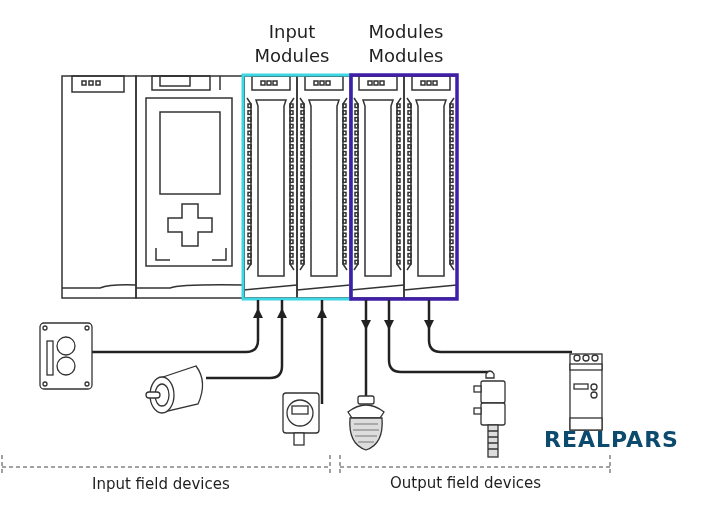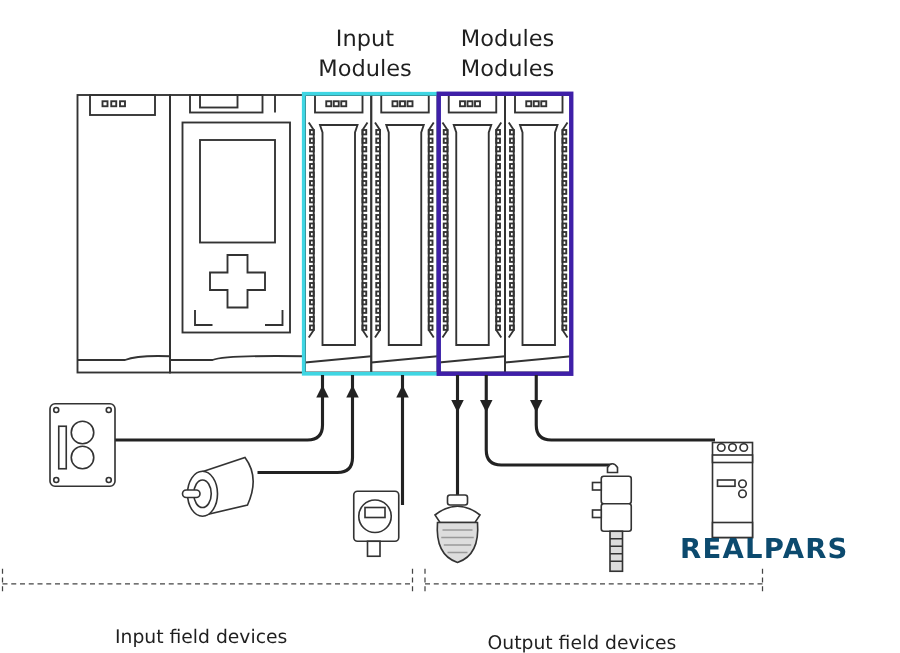--- a/index.html
+++ b/index.html
@@ -363,16 +363,16 @@
 
 <div class="lbl group-title" style="left:232px;top:20px;">
   <div>Input</div>
   <div>Modules</div>
 </div>
 <div class="lbl group-title" style="left:346px;top:20px;">
   <div>Modules</div>
   <div>Modules</div>
 </div>
 
-<div class="lbl field-label" style="left:92px;top:475px;margin-top:25px;">Input field devices</div>
-<div class="lbl field-label" style="left:390px;top:505px;">Output field devices</div>
+<div class="lbl field-label" style="left:92px;top:475px;">Input field devices</div>
+<div class="lbl field-label" style="left:390px;top:474px;">Output field devices</div>
 
 <div class="brand" style="left:544px;top:427px;">REALPARS</div>
 
 </body></html>

